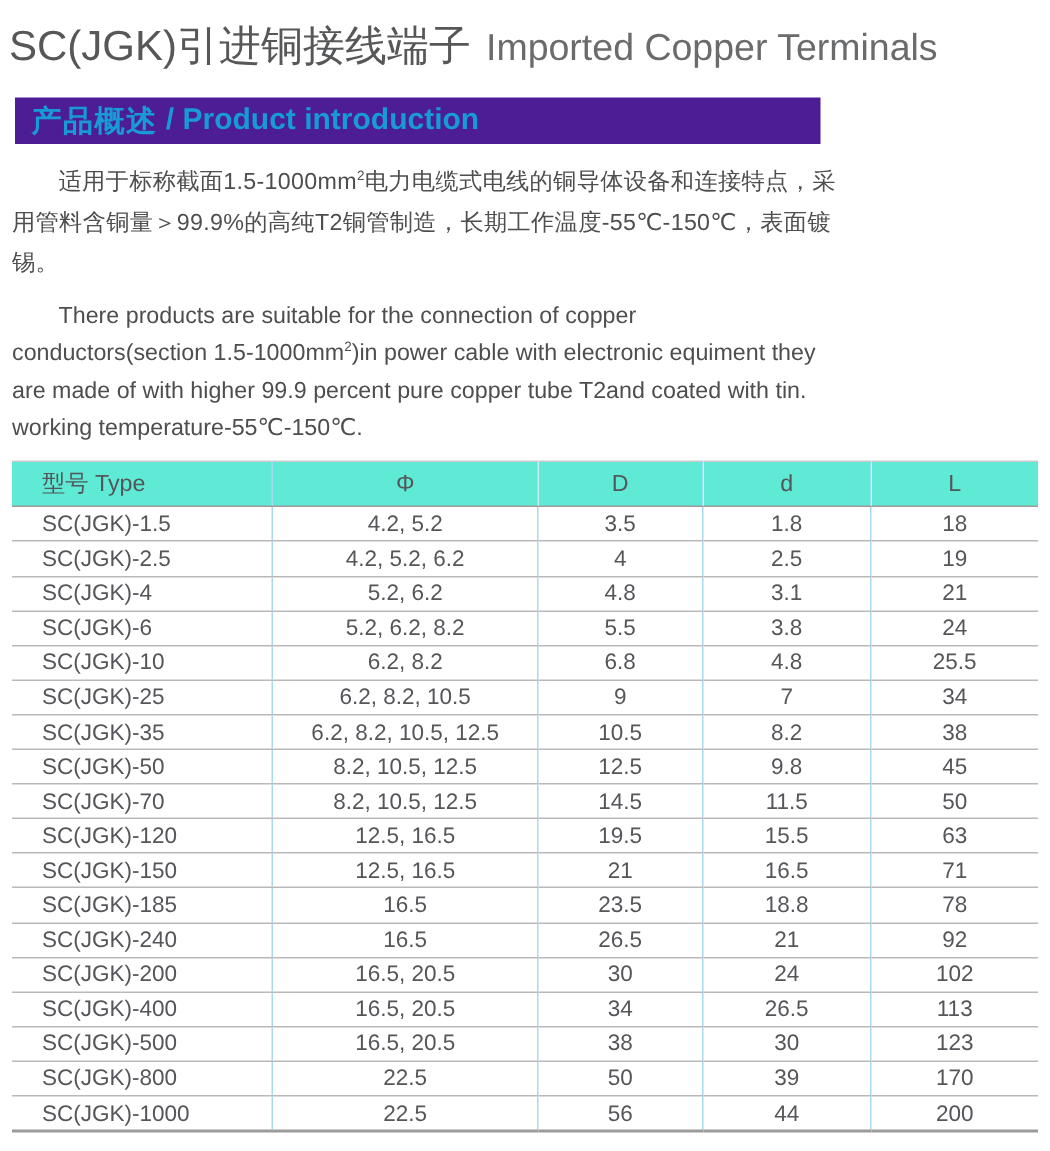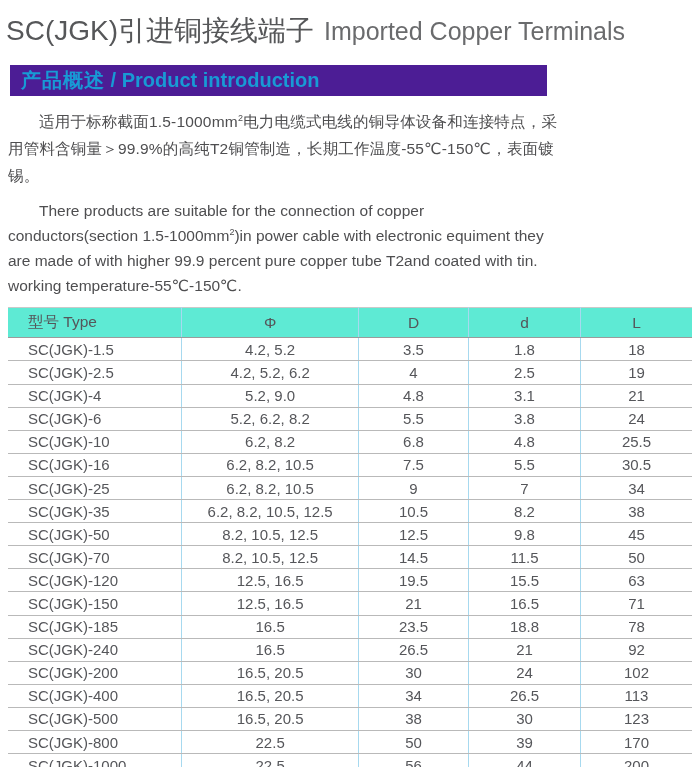--- a/index.html
+++ b/index.html
@@ -160,47 +160,40 @@
         </tr>
         <tr>
           <td>SC(JGK)-2.5</td>
           <td>4.2, 5.2, 6.2</td>
           <td>4</td>
           <td>2.5</td>
           <td>19</td>
         </tr>
         <tr>
           <td>SC(JGK)-4</td>
-          <td>5.2, 9.0</td>
+          <td>5.2, 6.2</td>
           <td>4.8</td>
           <td>3.1</td>
           <td>21</td>
         </tr>
         <tr>
           <td>SC(JGK)-6</td>
           <td>5.2, 6.2, 8.2</td>
           <td>5.5</td>
           <td>3.8</td>
           <td>24</td>
         </tr>
         <tr>
           <td>SC(JGK)-10</td>
           <td>6.2, 8.2</td>
           <td>6.8</td>
           <td>4.8</td>
           <td>25.5</td>
         </tr>
         <tr>
-          <td>SC(JGK)-16</td>
-          <td>6.2, 8.2, 10.5</td>
-          <td>7.5</td>
-          <td>5.5</td>
-          <td>30.5</td>
-        </tr>
-        <tr>
           <td>SC(JGK)-25</td>
           <td>6.2, 8.2, 10.5</td>
           <td>9</td>
           <td>7</td>
           <td>34</td>
         </tr>
         <tr>
           <td>SC(JGK)-35</td>
           <td>6.2, 8.2, 10.5, 12.5</td>
           <td>10.5</td>

